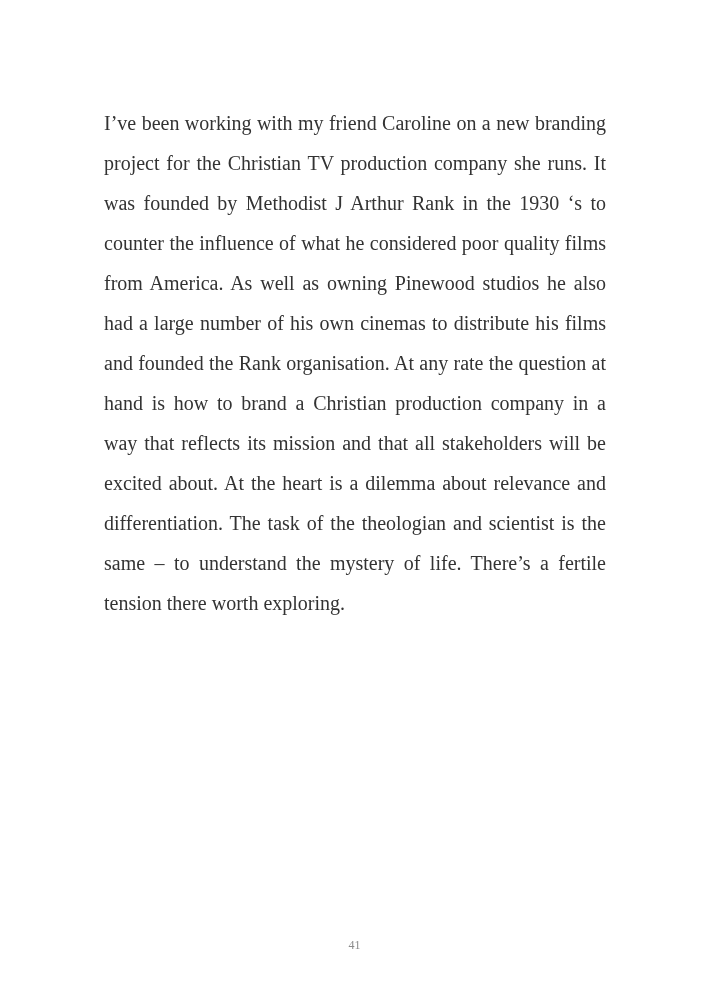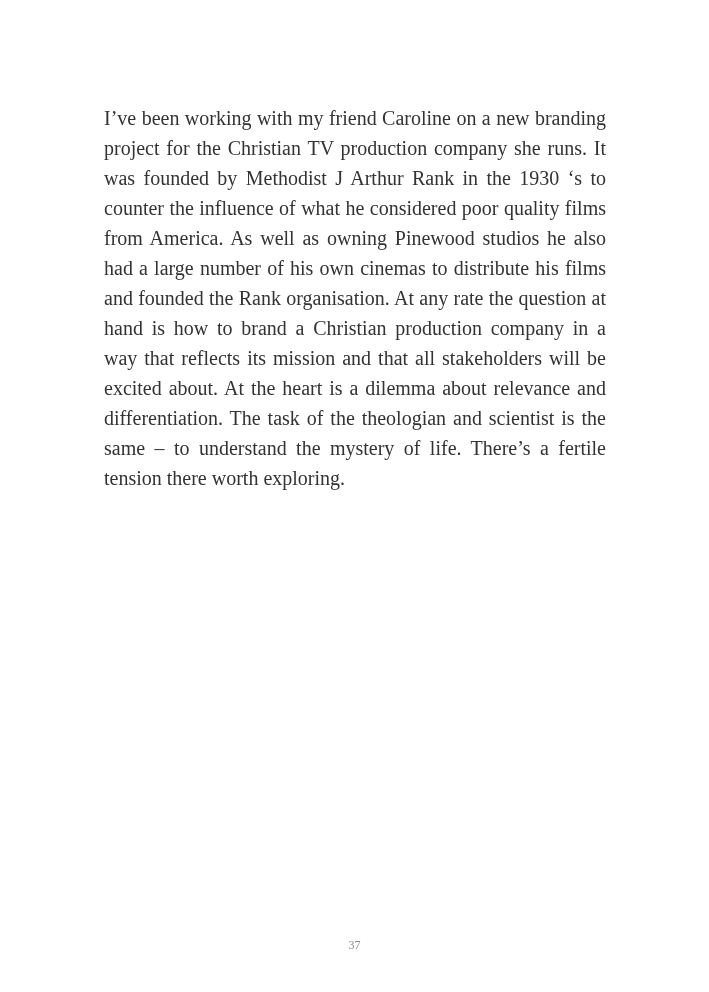--- a/index.html
+++ b/index.html
@@ -18,21 +18,21 @@
     position: absolute;
     inset: 0;
     background: #ffffff;
   }
   .text-block {
     position: absolute;
     left: 104px;
     top: 83px;
     width: 502px;
     font-size: 20px;
-    line-height: 30px;
+    line-height: 40px;
     color: #333333;
     text-align: justify;
     text-justify: inter-word;
   }
   .page-number {
     position: absolute;
     left: 0;
     right: 0;
     top: 938px;
     text-align: center;
@@ -40,14 +40,14 @@
     color: #8a8a8a;
     font-family: "Liberation Serif", serif;
   }
 </style>
 </head>
 <body>
 
 <div class="page">
   <p class="text-block">I’ve been working with my friend Caroline on a new branding project for the Christian TV production company she runs. It was founded by Methodist J Arthur Rank in the 1930 ‘s to counter the influence of what he considered poor quality films from America. As well as owning Pinewood studios he also had a large number of his own cinemas to distribute his films and founded the Rank organisation. At any rate the question at hand is how to brand a Christian production company in a way that reflects its mission and that all stakeholders will be excited about. At the heart is a dilemma about relevance and differentiation. The task of the theologian and scientist is the same – to understand the mystery of life. There’s a fertile tension there worth exploring.</p>
 
-  <div class="page-number">37</div>
+  <div class="page-number">41</div>
 </div>
 
 </body></html>

